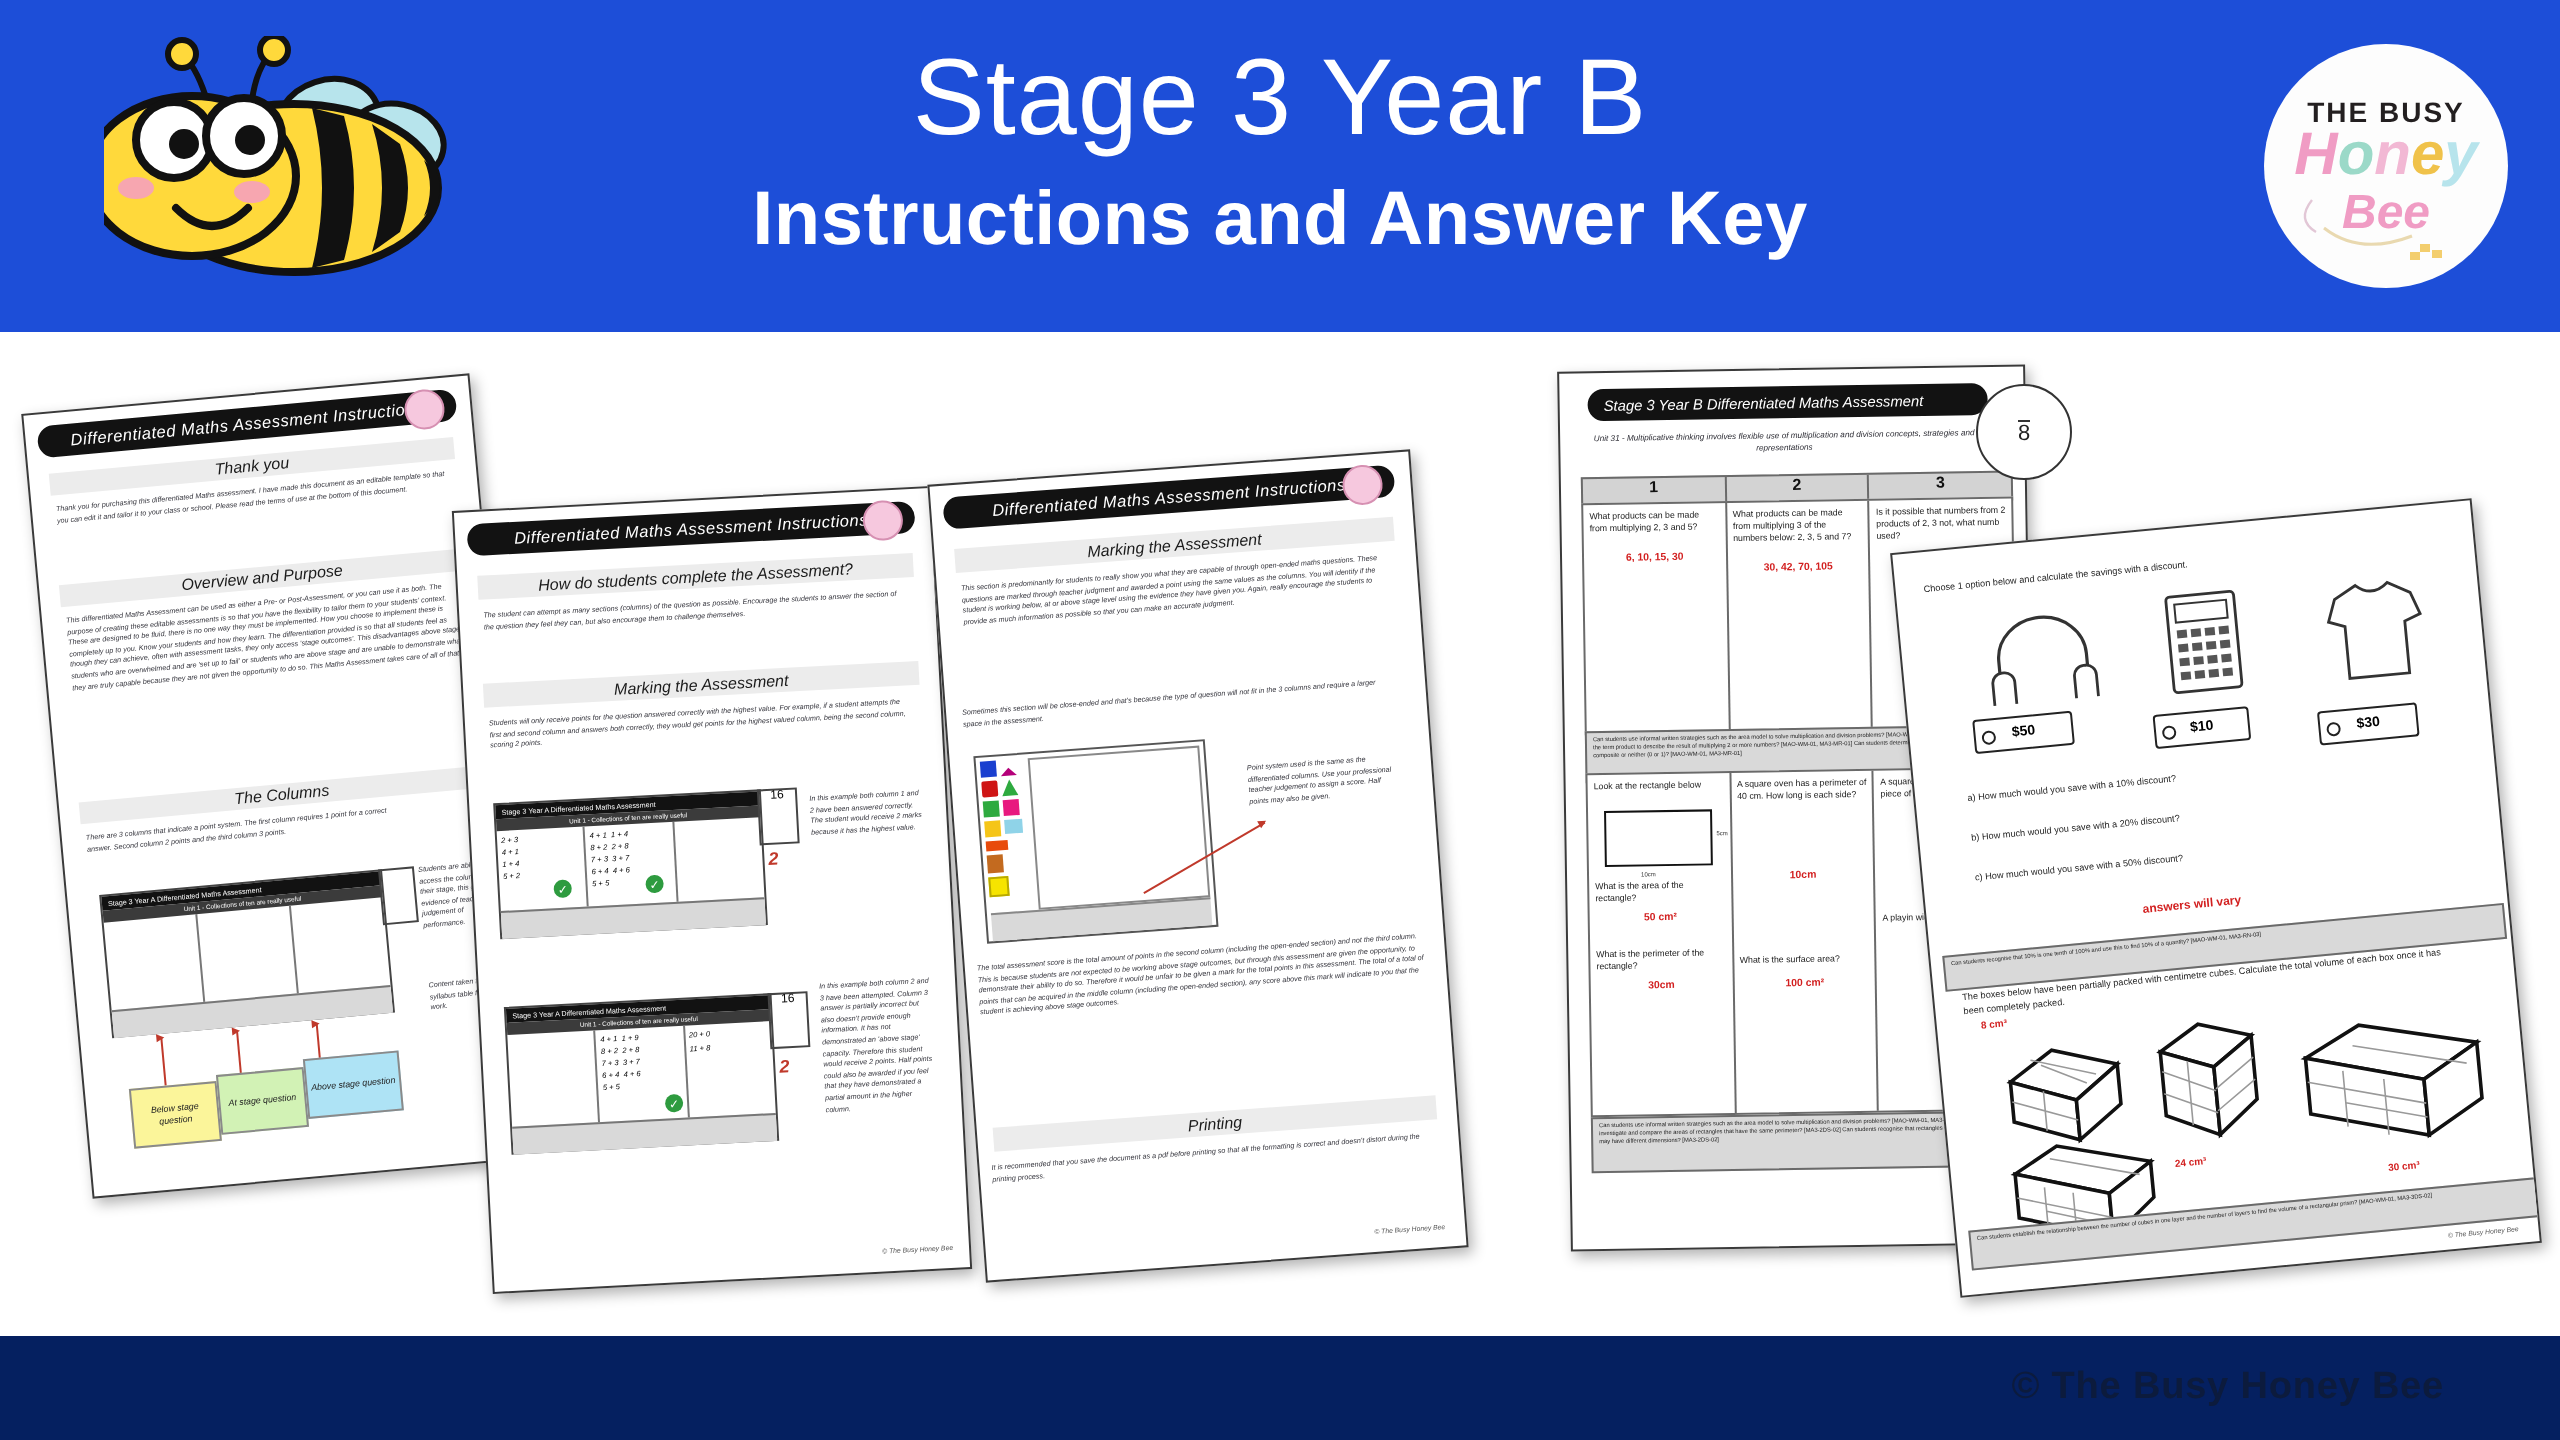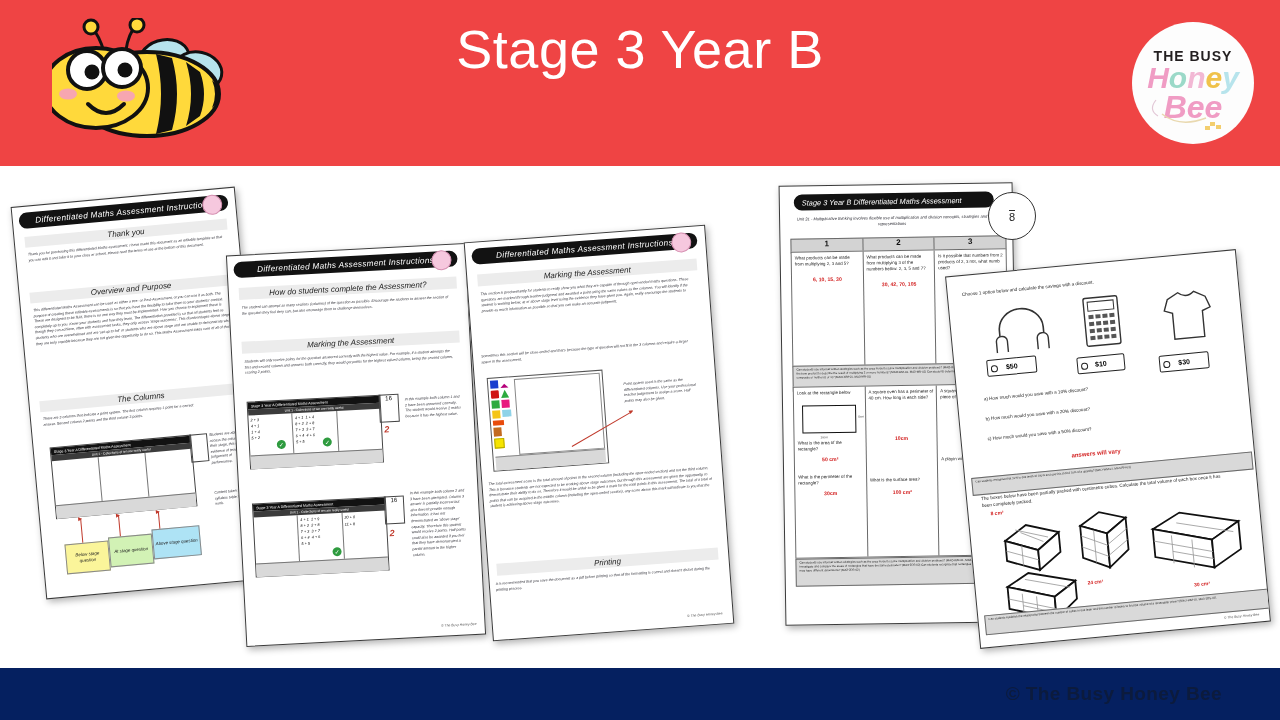--- a/index.html
+++ b/index.html
@@ -7,21 +7,21 @@
     width:1280px;height:720px;overflow:hidden;
     background:#ffffff;
     font-family:"Liberation Sans", sans-serif;
     position:relative;
   }
   .stage{position:absolute;inset:0;width:1280px;height:720px;background:#fff;}
 
   
   .banner{
     position:absolute;left:0;top:0;width:1280px;height:166px;
-    background:#ef4444;
+    background:#1d4ed8;
   }
   .banner-title{
     position:absolute;left:0;top:20px;width:1280px;text-align:center;
     color:#ffffff;font-size:54px;line-height:58px;font-weight:400;
     letter-spacing:0.5px;
   }
   .banner-sub{
     position:absolute;left:0;top:88px;width:1280px;text-align:center;
     color:#ffffff;font-size:38px;line-height:44px;font-weight:bold;
     letter-spacing:0.2px;
@@ -36,21 +36,21 @@
   .brand-top{
     position:absolute;left:0;top:26px;width:122px;text-align:center;
     font-size:14px;font-weight:bold;color:#231f20;letter-spacing:1px;
   }
   .brand-honey{
     position:absolute;left:0;top:40px;width:122px;text-align:center;
     font-size:30px;font-style:italic;font-weight:bold;line-height:32px;
   }
   .brand-bee{
     position:absolute;left:0;top:70px;width:122px;text-align:center;
-    font-size:32px;font-style:italic;font-weight:bold;color:#f09cc4;
+    font-size:24px;font-style:italic;font-weight:bold;color:#f09cc4;
     line-height:30px;
   }
 
   
   .footer{
     position:absolute;left:0;top:668px;width:1280px;height:52px;background:#052060;
   }
   .footer-text{
     position:absolute;right:58px;top:683px;
     color:#0c1b3d;font-size:19px;font-weight:bold;letter-spacing:0.4px;
@@ -186,20 +186,21 @@
       <circle cx="35" cy="52" r="19" fill="#fff" stroke="#111" stroke-width="4"></circle>
       <circle cx="70" cy="50" r="19" fill="#fff" stroke="#111" stroke-width="4"></circle>
       <circle cx="40" cy="54" r="7.5" fill="#111"></circle>
       <circle cx="73" cy="52" r="7.5" fill="#111"></circle>
       <ellipse cx="16" cy="76" rx="9" ry="5.5" fill="#f7a6b0"></ellipse>
       <ellipse cx="74" cy="78" rx="9" ry="5.5" fill="#f7a6b0"></ellipse>
       <path d="M36 86 q18 18 36 0" stroke="#111" stroke-width="4" fill="none" stroke-linecap="round"></path>
     </svg>
 
     <div class="banner-title">Stage 3 Year B</div>
+    <div class="banner-sub">Instructions and Answer Key</div>
 
     <div class="brandlogo">
       <div class="brand-top">THE BUSY</div>
       <div class="brand-honey">
         <span style="color:#f09cc4">H</span><span style="color:#9bd9c8">o</span><span style="color:#f2b8d4">n</span><span style="color:#f0c24a">e</span><span style="color:#b7e4ec">y</span>
       </div>
       <div class="brand-bee">Bee</div>
       <svg viewBox="0 0 122 122" style="position:absolute;left:0;top:0;width:122px;height:122px">
         <path d="M30 92 q18 14 44 4" stroke="#e9d9b0" stroke-width="1.5" fill="none"></path>
         <path d="M24 78 q-8 10 2 16" stroke="#e2c7d6" stroke-width="1.2" fill="none"></path>

